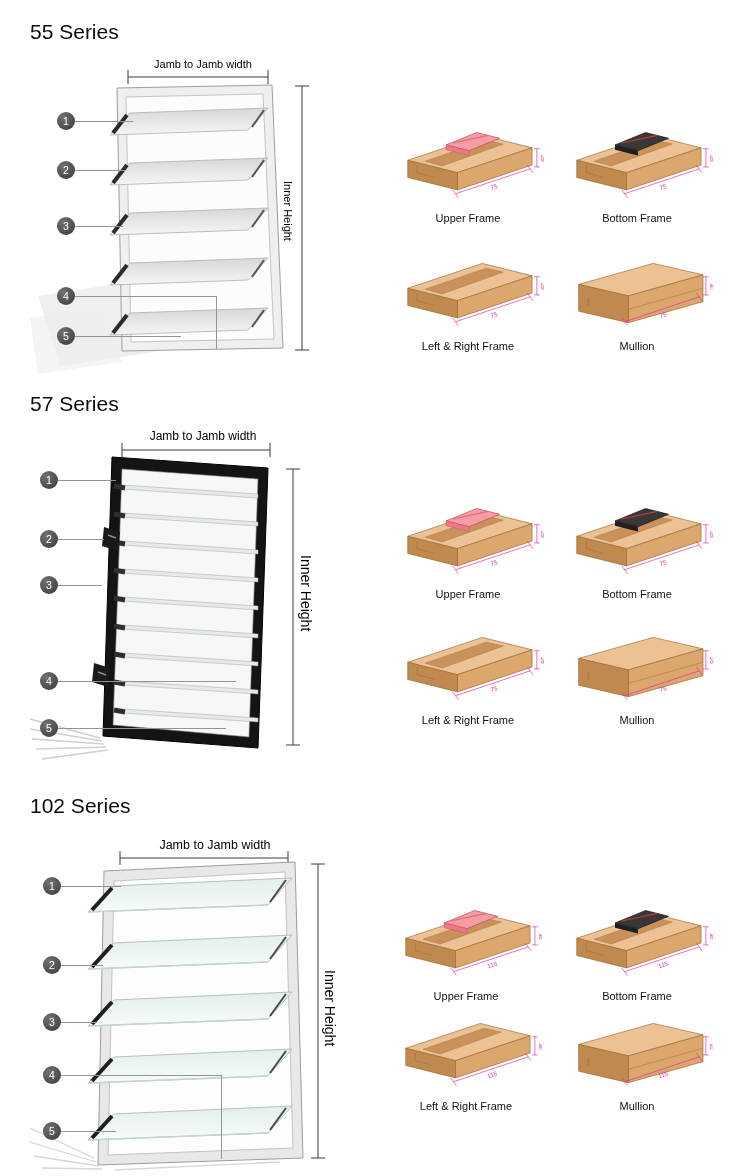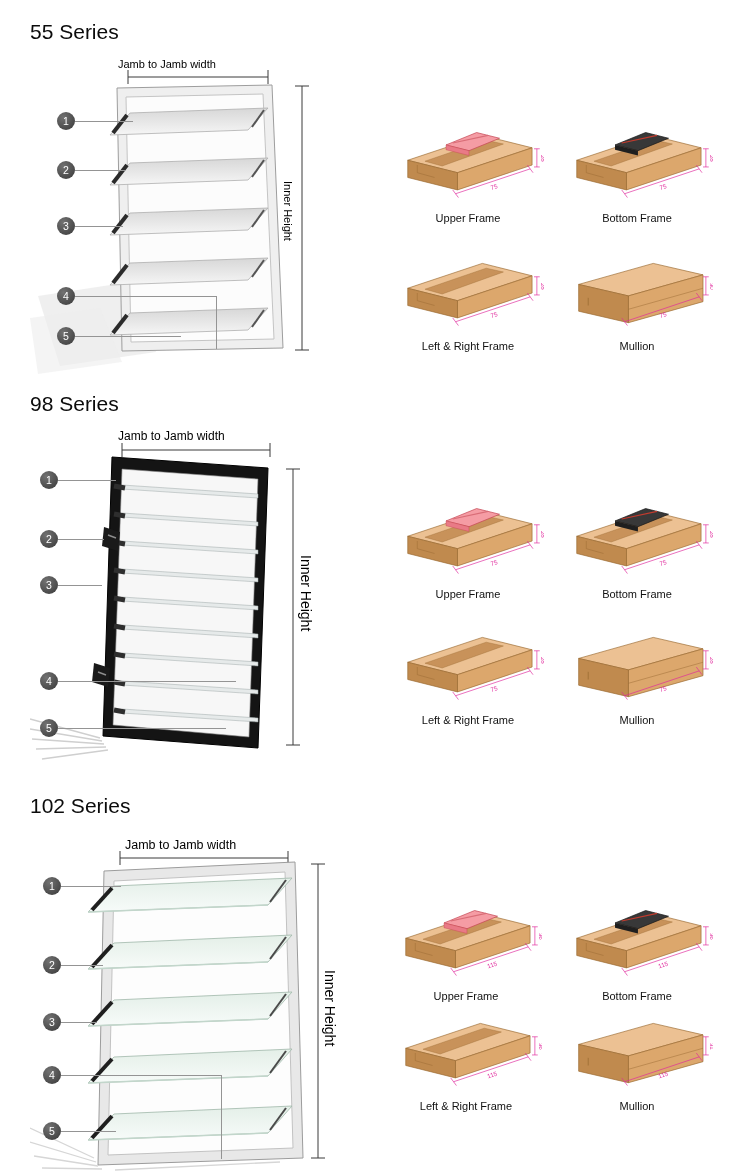--- a/index.html
+++ b/index.html
@@ -10,21 +10,21 @@
   }
   .series-title { position:absolute; left:30px; font-size:21px; font-weight:400; color:#0b0b0b; }
   #title-0 { top:20px; } #title-1 { top:392px; } #title-2 { top:794px; }
 
   .window { position:absolute; }
   #win-0 { left:30px; top:56px;  width:315px; height:318px; }
   #win-1 { left:30px; top:423px; width:320px; height:350px; }
   #win-2 { left:30px; top:828px; width:335px; height:348px; }
   .win-svg { position:absolute; left:0; top:0; z-index:1; }
 
-  .jamb-label { position:absolute; color:#000; z-index:2; }
+  .jamb-label { position:absolute; text-align:center; color:#000; z-index:2; }
   #win-0 .jamb-label { left:88px; top:2px;  width:170px; font-size:11px; }
   #win-1 .jamb-label { left:88px; top:6px;  width:170px; font-size:12px; }
   #win-2 .jamb-label { left:95px; top:10px; width:180px; font-size:12.5px; }
 
   .inner-height { position:absolute; writing-mode:vertical-rl; text-orientation:mixed; color:#000; z-index:2; white-space:nowrap; }
   #win-0 .inner-height { left:252px; top:125px; font-size:11px; }
   #win-1 .inner-height { left:268px; top:132px; font-size:14px; }
   #win-2 .inner-height { left:292px; top:142px; font-size:14px; }
 
   .callout {
@@ -187,21 +187,21 @@
       <svg viewBox="0 0 158 92">
         <use href="#prof-mullion"></use>
           <use href="#dim-lines"></use>
         <text class="pdim" x="107" y="70" transform="rotate(-18 107 70)">75</text>
         <text class="pdim" x="155" y="38" transform="rotate(90 155 38)">30</text>
       </svg>
       <figcaption>Mullion</figcaption>
     </figure>
   </div>
 
-  <h2 class="series-title" id="title-1">98 Series</h2>
+  <h2 class="series-title" id="title-1">57 Series</h2>
 
   <div class="window" id="win-1">
     <div class="jamb-label">Jamb to Jamb width</div>
     <div class="inner-height">Inner Height</div>
 
     <svg class="win-svg" viewBox="0 0 320 350" width="320" height="350">
       <g stroke="#cfcfcf" stroke-width="1.4">
         <line x1="70" y1="315" x2="0" y2="296"></line>
         <line x1="72" y1="318" x2="0" y2="306"></line>
         <line x1="74" y1="321" x2="2" y2="316"></line>

